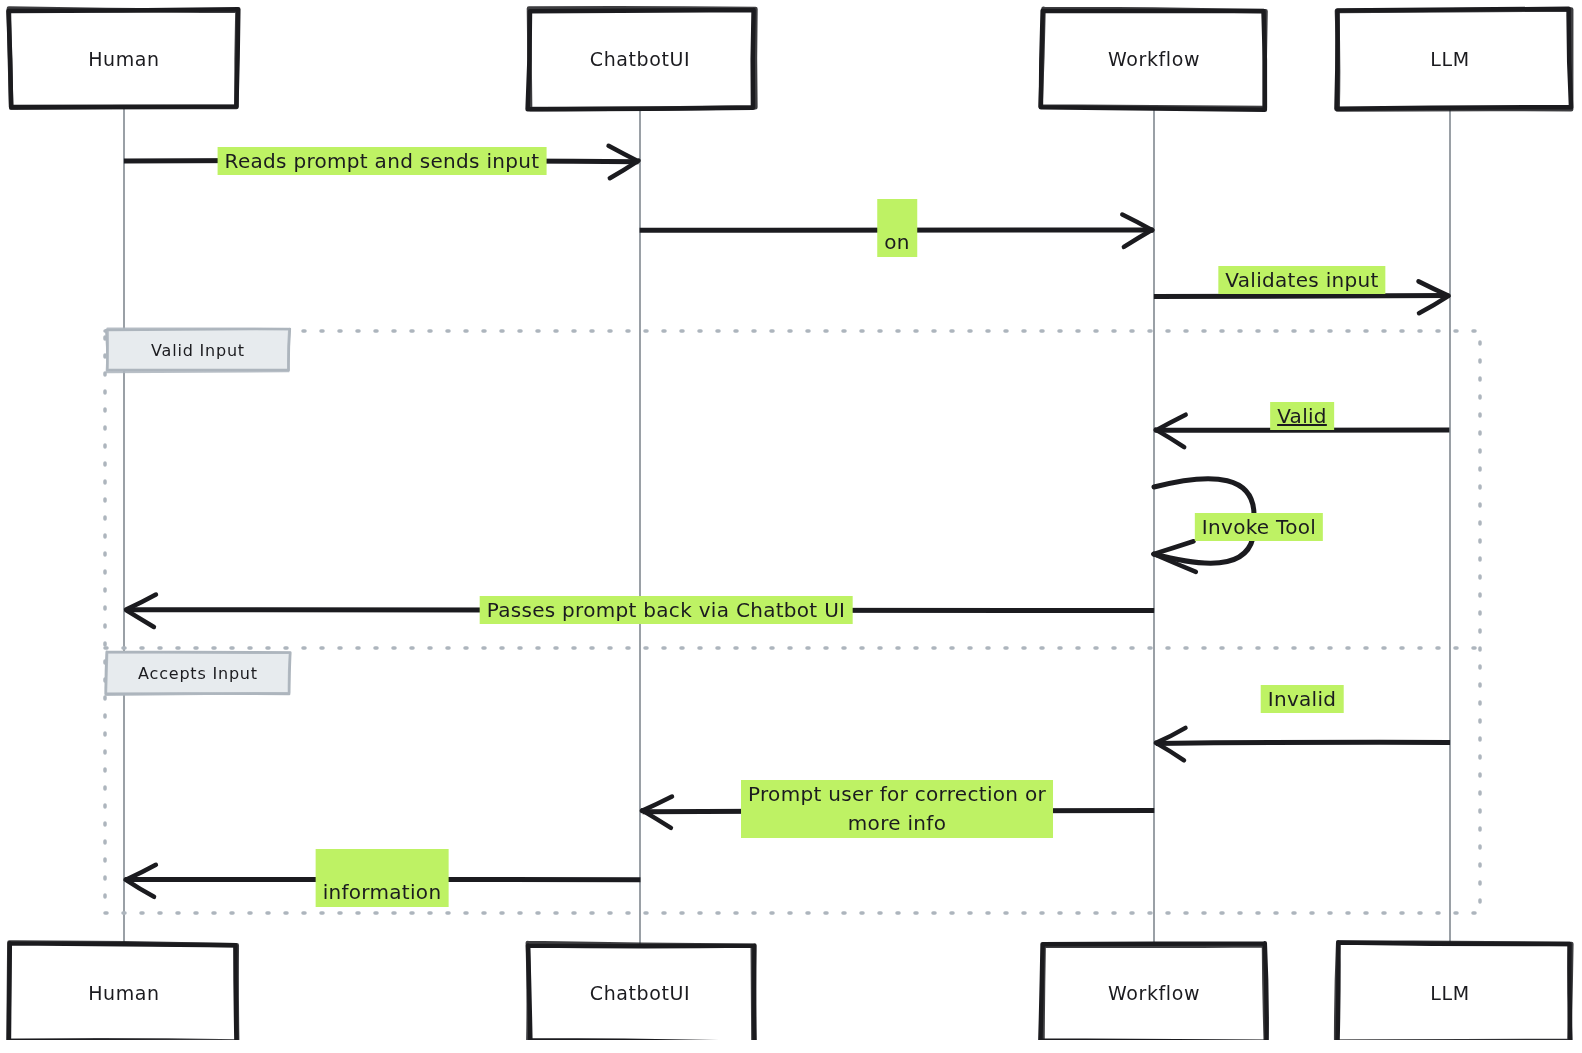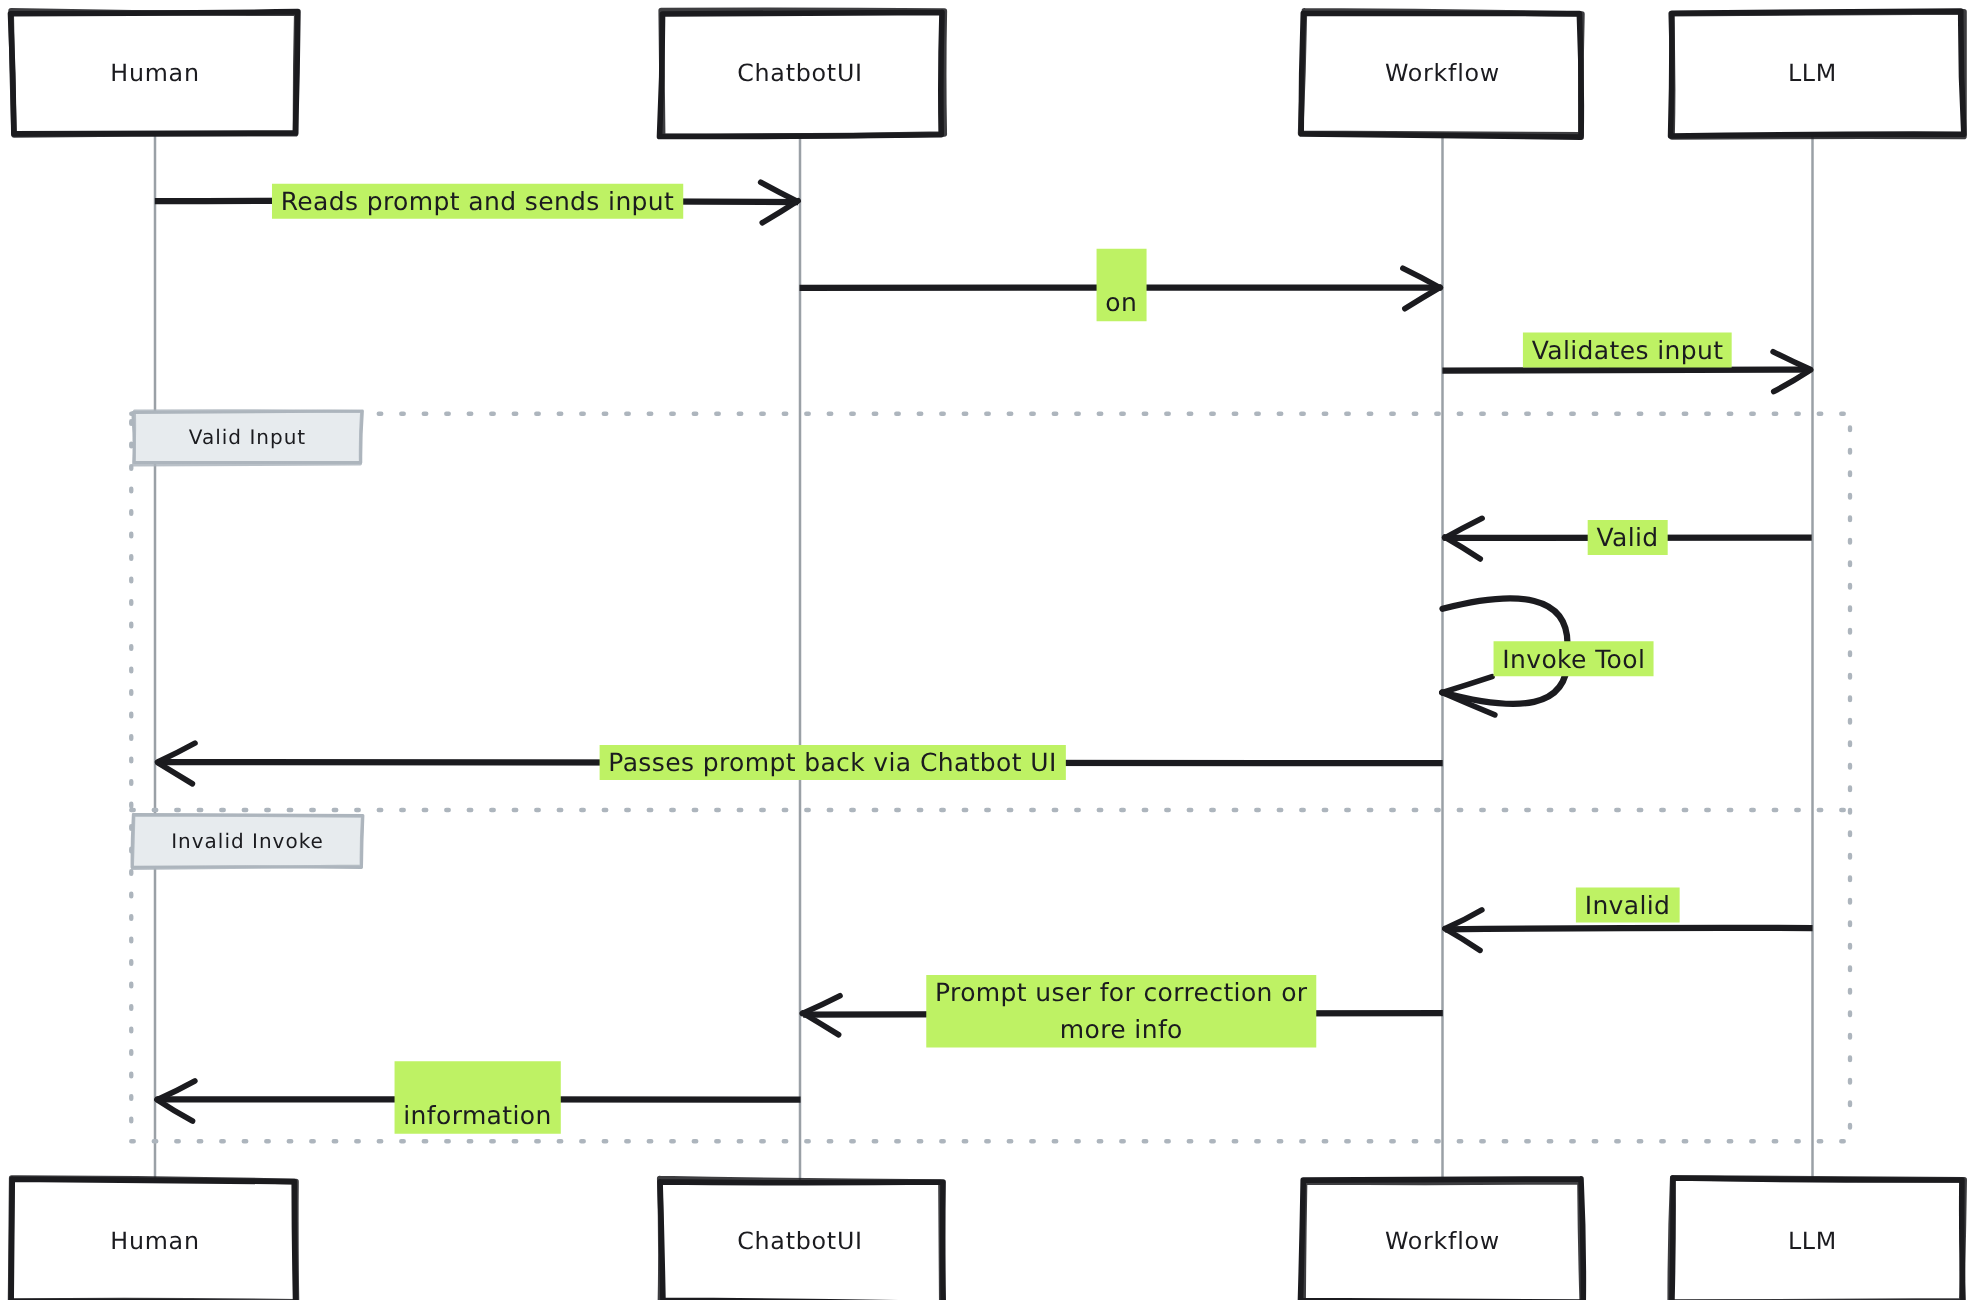--- a/index.html
+++ b/index.html
@@ -152,22 +152,22 @@
       <div class="actor-label" style="left: 640px; top: 59px;"><span>ChatbotUI</span></div>
       <div class="actor-label" style="left: 1154px; top: 59px;"><span>Workflow</span></div>
       <div class="actor-label" style="left: 1450px; top: 59px;"><span>LLM</span></div>
       <div class="actor-label" style="left: 124px; top: 993px;"><span>Human</span></div>
       <div class="actor-label" style="left: 640px; top: 993px;"><span>ChatbotUI</span></div>
       <div class="actor-label" style="left: 1154px; top: 993px;"><span>Workflow</span></div>
       <div class="actor-label" style="left: 1450px; top: 993px;"><span>LLM</span></div>
       <div class="msg-label" style="left: 382px; top: 161px; z-index: 5;"><span>Reads prompt and sends input</span></div>
       <div class="msg-label twoline" style="left: 897px; top: 228px; z-index: 5;"><br><span>on</span></div>
       <div class="msg-label" style="left: 1302px; top: 280px; z-index: 5;"><span>Validates input</span></div>
-      <div class="msg-label" style="left: 1302px; top: 430px; z-index: 5;"><span>Valid</span></div>
+      <div class="msg-label" style="left: 1302px; top: 416px; z-index: 5; text-decoration: underline;"><span>Valid</span></div>
       <div class="msg-label" style="left: 1259px; top: 527px; z-index: 5;"><span>Invoke Tool</span></div>
       <div class="msg-label" style="left: 666px; top: 610px; z-index: 5;"><span>Passes prompt back via Chatbot UI</span></div>
-      <div class="msg-label" style="left: 1302px; top: 724px; z-index: 5; text-align: right;"><span>Invalid</span></div>
+      <div class="msg-label" style="left: 1302px; top: 699px; z-index: 5; text-align: right;"><span>Invalid</span></div>
       <div class="msg-label twoline" style="left: 897px; top: 809px; z-index: 5;"><span>Prompt user for correction or</span><br><span>more info</span></div>
       <div class="msg-label twoline" style="left: 382px; top: 878px; z-index: 5;"><br><span>information</span></div>
       <div class="group-label" style="left: 198px; top: 350px;"><span>Valid Input</span></div>
-      <div class="group-label" style="left: 198px; top: 673px;"><span>Invalid Invoke</span></div>
+      <div class="group-label" style="left: 198px; top: 673px;"><span>Accepts Input</span></div>
     </div>
 </div>
 
 </body></html>

